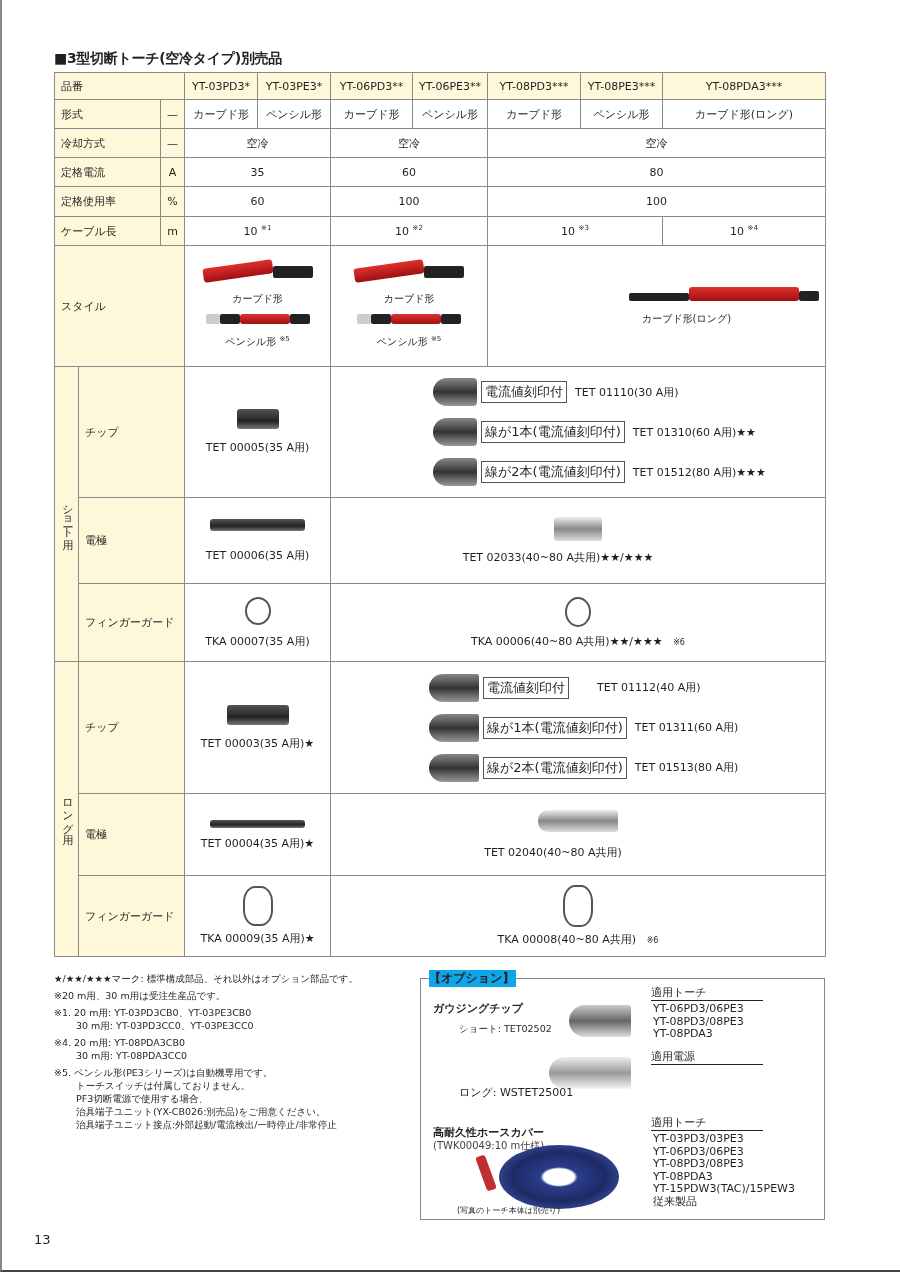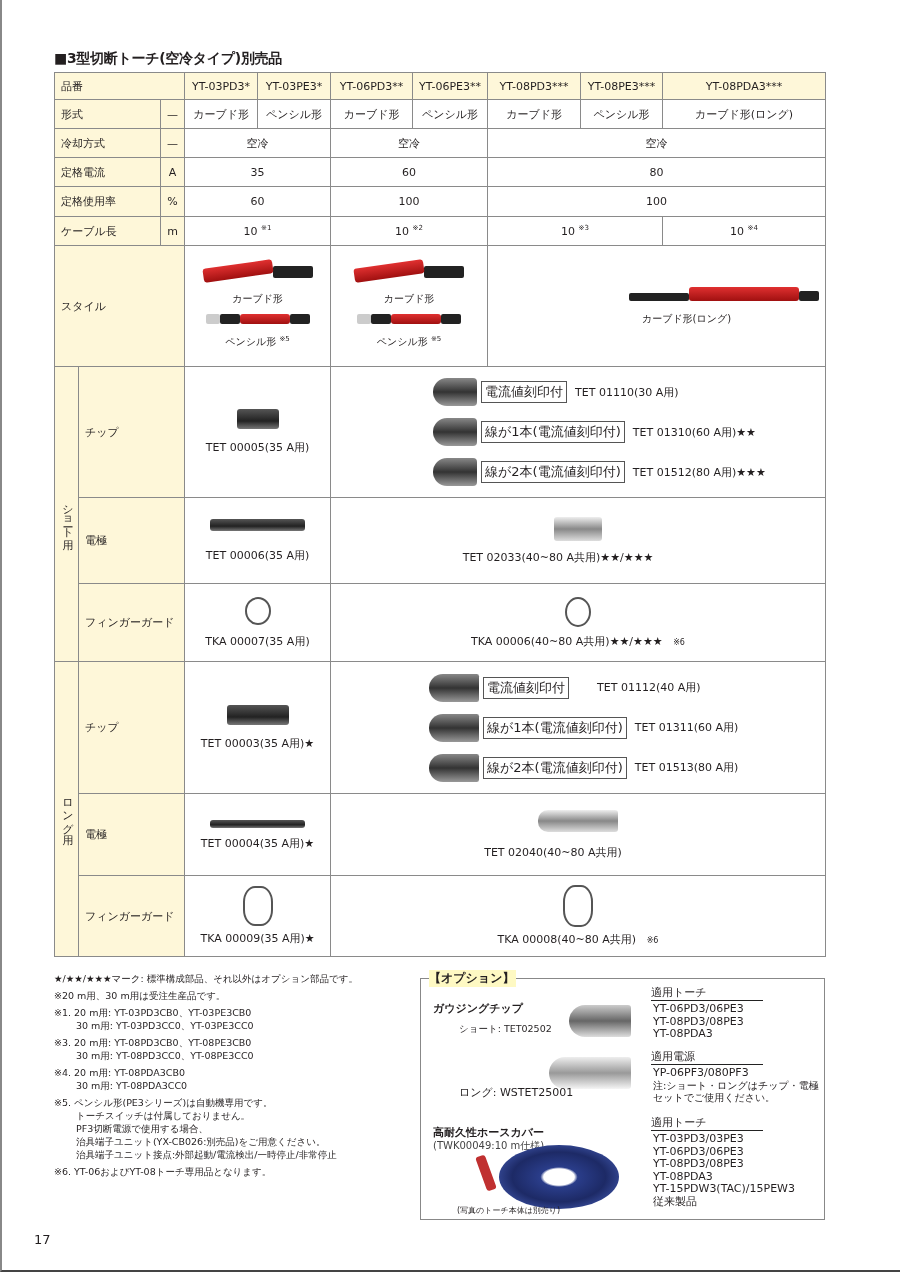--- a/index.html
+++ b/index.html
@@ -16,21 +16,21 @@
 .torch-blk{display:inline-block;height:10px;background:#222;border-radius:2px}
 .ring{display:inline-block;border:2px solid #555;border-radius:50%}
 .tiprow{display:flex;align-items:center;height:40px;padding-left:14px}
 .tipimg{width:44px;height:28px;background:linear-gradient(#888,#333 50%,#999);border-radius:14px 4px 4px 14px;margin-right:4px}
 .tipbox{border:1px solid #555;font-size:13px;padding:1px 3px;white-space:nowrap;margin-right:8px}
 .tiplabel{font-size:11px}
 .notes{position:absolute;left:52px;top:972px;font-size:9.5px;line-height:13px;width:360px}
 .notes p{margin-bottom:4px}
 .notes .ind{padding-left:22px}
 .option{position:absolute;left:418px;top:978px;width:405px;height:242px;border:1px solid #888}
-.opt-title{position:absolute;left:8px;top:-9px;background:#fef9c3;font-size:12px;font-weight:bold;padding-right:2px}
+.opt-title{position:absolute;left:8px;top:-9px;background:#0ea5e9;font-size:12px;font-weight:bold;padding-right:2px}
 .pageno{position:absolute;left:32px;top:1232px;font-size:13px}
 </style>
 </head>
 <body>
 
 <div class="title">■3型切断トーチ(空冷タイプ)別売品</div>
 
 <table class="spec">
   <colgroup>
     <col style="width:24px">
@@ -211,57 +211,50 @@
       <div style="margin-top:2px"><span>TKA 00008(40~80 A共用)</span> &nbsp;&nbsp;<span style="font-size:8px">※6</span></div>
     </td>
   </tr>
 </tbody>
   </table>
 
 <div class="notes">
   <p>★/★★/★★★マーク: 標準構成部品、それ以外はオプション部品です。</p>
   <p>※20 m用、30 m用は受注生産品です。</p>
   <p><span>※1. 20 m用: YT-03PD3CB0、YT-03PE3CB0</span><br><span class="ind">30 m用: YT-03PD3CC0、YT-03PE3CC0</span></p>
-  <p><span>※3. 20 m用: YT-08PD3CB0、YT-08PE3CB0</span><br><span class="ind">30 m用: YT-08PD3CC0、YT-08PE3CC0</span></p>
   <p><span>※4. 20 m用: YT-08PDA3CB0</span><br><span class="ind">30 m用: YT-08PDA3CC0</span></p>
   <p><span>※5. ペンシル形(PE3シリーズ)は自動機専用です。</span><br><span class="ind">トーチスイッチは付属しておりません。</span><br><span class="ind">PF3切断電源で使用する場合、</span><br><span class="ind">治具端子ユニット(YX-CB026:別売品)をご用意ください。</span><br><span class="ind">治具端子ユニット接点:外部起動/電流検出/一時停止/非常停止</span></p>
-  <p>※6. YT-06およびYT-08トーチ専用品となります。</p>
 </div>
 
 <div class="option">
   <div class="opt-title">【オプション】</div>
   <div style="position:absolute;left:12px;top:22px;font-size:11px;font-weight:bold">ガウジングチップ</div>
   <div style="position:absolute;left:38px;top:44px;font-size:9.5px">ショート: TET02502</div>
   <div style="position:absolute;left:148px;top:26px;width:62px;height:32px;background:linear-gradient(#ccc,#666 50%,#ddd);border-radius:16px 3px 3px 16px"></div>
   <div style="position:absolute;left:128px;top:78px;width:82px;height:32px;background:linear-gradient(#eee,#999 50%,#f5f5f5);border-radius:16px 3px 3px 16px"></div>
   <div style="position:absolute;left:38px;top:106px;font-size:11px">ロング: WSTET25001</div>
 
   <div style="position:absolute;left:230px;top:6px;width:112px;border-bottom:1.5px solid #222;font-size:11px">適用トーチ</div>
   <div style="position:absolute;left:232px;top:24px;font-size:11px;line-height:12.5px">
     <div>YT-06PD3/06PE3</div>
       <div>YT-08PD3/08PE3</div>
       <div>YT-08PDA3</div>
   </div>
   <div style="position:absolute;left:230px;top:70px;width:112px;border-bottom:1.5px solid #222;font-size:11px">適用電源</div>
-  <div style="position:absolute;left:232px;top:88px;font-size:11px;line-height:12.5px">
-    <div>YP-06PF3/080PF3</div>
-      <div style="font-size:10px">注:ショート・ロングはチップ・電極</div>
-      <div style="font-size:10px">セットでご使用ください。</div>
-  </div>
 
   <div style="position:absolute;left:12px;top:146px;font-size:11px;font-weight:bold">高耐久性ホースカバー</div>
   <div style="position:absolute;left:12px;top:160px;font-size:10px;color:#444">(TWK00049:10 m仕様)</div>
   <div style="position:absolute;left:78px;top:166px;width:120px;height:64px;border-radius:50%;background:radial-gradient(ellipse at center,#fff 18%,#2a3d8a 22%,#1d2a66 55%,#3a4fa0 80%,#1d2a66 100%)"></div>
   <div style="position:absolute;left:60px;top:176px;width:10px;height:36px;background:#c03030;transform:rotate(-20deg);border-radius:3px"></div>
   <div style="position:absolute;left:36px;top:226px;font-size:8px">(写真のトーチ本体は別売り)</div>
 
   <div style="position:absolute;left:230px;top:136px;width:112px;border-bottom:1.5px solid #222;font-size:11px">適用トーチ</div>
   <div style="position:absolute;left:232px;top:154px;font-size:11px;line-height:12.5px">
     <div>YT-03PD3/03PE3</div>
       <div>YT-06PD3/06PE3</div>
       <div>YT-08PD3/08PE3</div>
       <div>YT-08PDA3</div>
       <div>YT-15PDW3(TAC)/15PEW3</div>
       <div>従来製品</div>
   </div>
 </div>
 
-<div class="pageno">17</div>
+<div class="pageno">13</div>
 
 </body></html>

